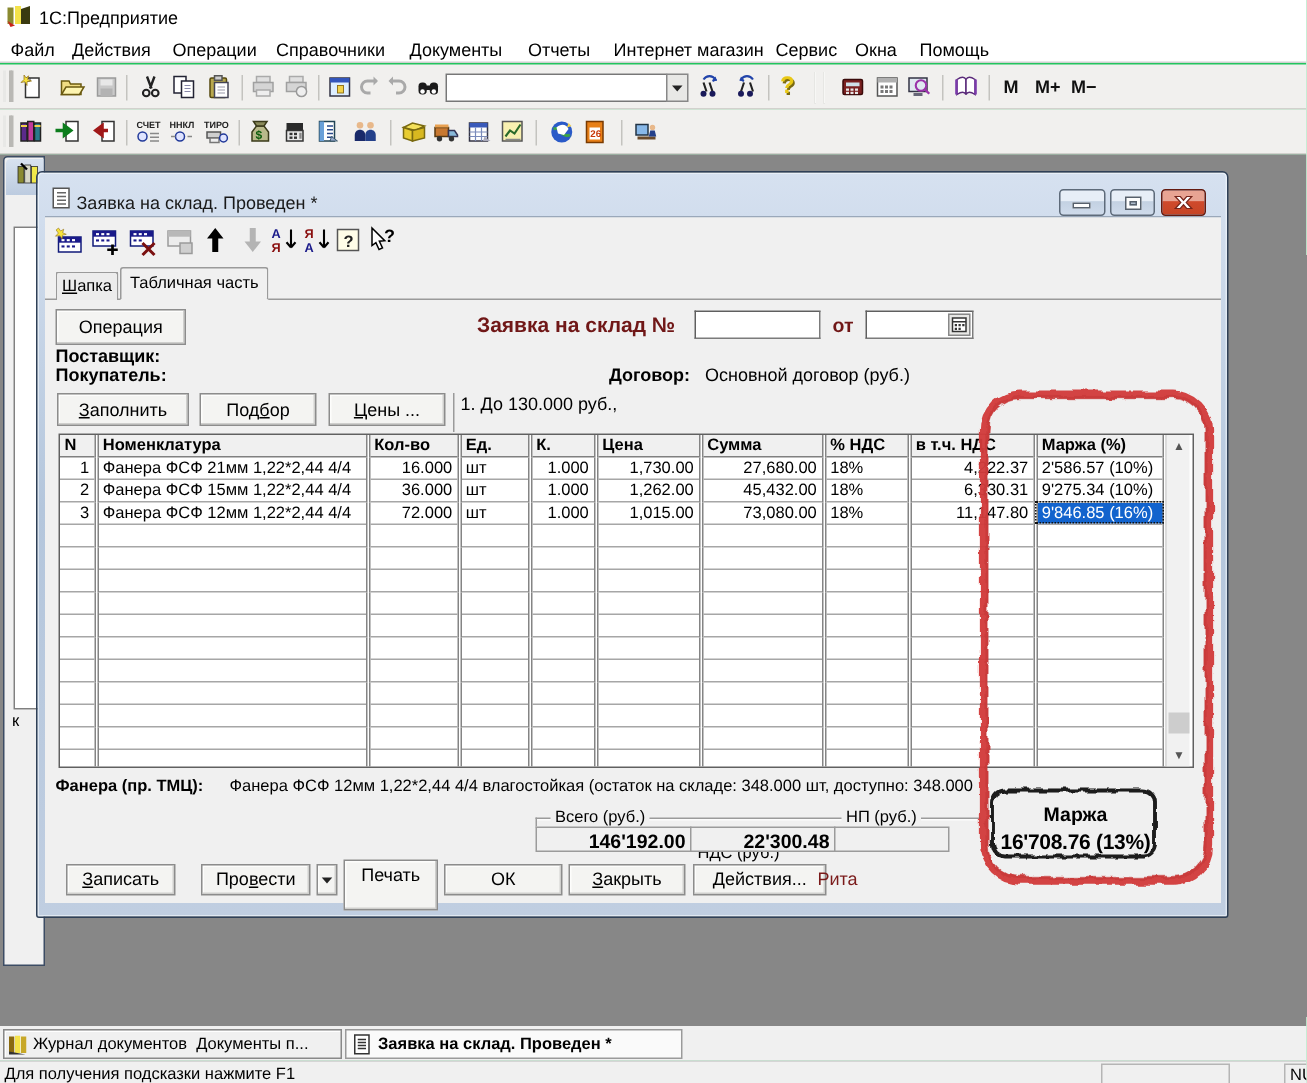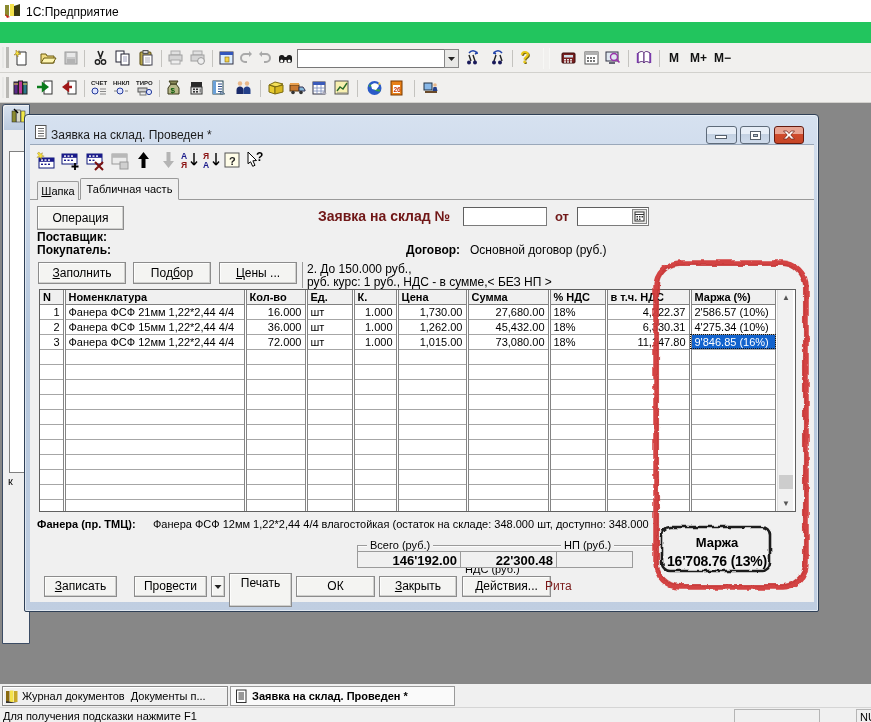--- a/index.html
+++ b/index.html
@@ -76,20 +76,32 @@
 <body>
 <div id="root">
 <div class="abs" id="titlerow">
  <svg style="position:absolute;left:4px;top:3px" width="17" height="16" viewBox="0 0 17 16">
         <rect x="1" y="2" width="4" height="11" fill="#8a8a30"></rect>
         <rect x="6" y="1" width="4" height="12" fill="#f4e24a"></rect>
         <path d="M10 3 L16 1 L16 13 L10 13 Z" fill="#3a3a10"></path>
         <path d="M1 11 L6 14 L3 15 Z" fill="#c92318"></path>
       </svg>
  <div class="t">1С:Предприятие</div>
+</div>
+<div class="abs" id="menurow">
+ <div class="mi" style="left:7px;">Файл</div>
+ <div class="mi" style="left:48px;">Действия</div>
+ <div class="mi" style="left:115px;">Операции</div>
+ <div class="mi" style="left:184px;">Справочники</div>
+ <div class="mi" style="left:273px;">Документы</div>
+ <div class="mi" style="left:352px;">Отчеты</div>
+ <div class="mi" style="left:409px;">Интернет магазин</div>
+ <div class="mi" style="left:517px;">Сервис</div>
+ <div class="mi" style="left:570px;">Окна</div>
+ <div class="mi" style="left:613px;">Помощь</div>
 </div>
 <div class="abs tb" id="tb1">
       <div class="grip"></div>
  <div class="ic" style="left:13px">
         <svg width="18" height="18">
           <path d="M5 3h8v13H4V4z" fill="#fff" stroke="#333"></path>
           <path d="M4 4l3-1v2H4z" fill="#fff" stroke="#333" stroke-width=".6"></path>
           <path d="M3 1l1.5 2L6 1.5 5.5 4 8 5 5 5.5 5 8 3.5 5.5 1 6l2-2z" fill="#f7e23c" stroke="#90701a" stroke-width=".5"></path>
         </svg>
       </div>
@@ -536,22 +548,21 @@
             </svg></div>
         </div>
     <div class="blab" style="left:7px;top:85px;">Поставщик:</div>
     <div class="blab" style="left:7px;top:98px;">Покупатель:</div>
     <div class="blab" style="left:376px;top:98px;">Договор:</div>
     <div class="nlab" style="left:440px;top:98px;">Основной договор (руб.)</div>
     <div class="btn" style="left:8px;top:117px;width:88px;height:22px;line-height:20px;"><span class="u">З</span>аполнить</div>
     <div class="btn" style="left:103px;top:117px;width:78px;height:22px;line-height:20px;">Под<span class="u">б</span>ор</div>
     <div class="btn" style="left:189px;top:117px;width:78px;height:22px;line-height:20px;"><span class="u">Ц</span>ены ...</div>
     <div class="abs" style="left:272px;top:117px;width:1px;height:26px;background:#9a9a9a;"></div>
-    <div class="nlab" style="left:277px;top:117px;">2. До 150.000 руб.,</div>
-    <div class="nlab" style="left:277px;top:130px;">руб. курс: 1 руб., НДС - в сумме,&lt; БЕЗ НП &gt;</div>
+    <div class="nlab" style="left:277px;top:117px;">1. До 130.000 руб.,</div>
     <div id="grid">
      <table id="gtable">
       <colgroup>
               <col style="width:24px">
               <col style="width:181px">
               <col style="width:61px">
               <col style="width:47px">
               <col style="width:44px">
               <col style="width:70px">
               <col style="width:82px">
@@ -587,21 +598,21 @@
       <tr>
                 <td class="r">2</td>
                 <td>Фанера ФСФ 15мм 1,22*2,44 4/4</td>
                 <td class="r">36.000</td>
                 <td>шт</td>
                 <td class="r">1.000</td>
                 <td class="r">1,262.00</td>
                 <td class="r">45,432.00</td>
                 <td>18%</td>
                 <td class="r">6,330.31</td>
-                <td>4'275.34 (10%)</td>
+                <td>9'275.34 (10%)</td>
               </tr>
       <tr>
                 <td class="r">3</td>
                 <td>Фанера ФСФ 12мм 1,22*2,44 4/4</td>
                 <td class="r">72.000</td>
                 <td>шт</td>
                 <td class="r">1.000</td>
                 <td class="r">1,015.00</td>
                 <td class="r">73,080.00</td>
                 <td>18%</td>

